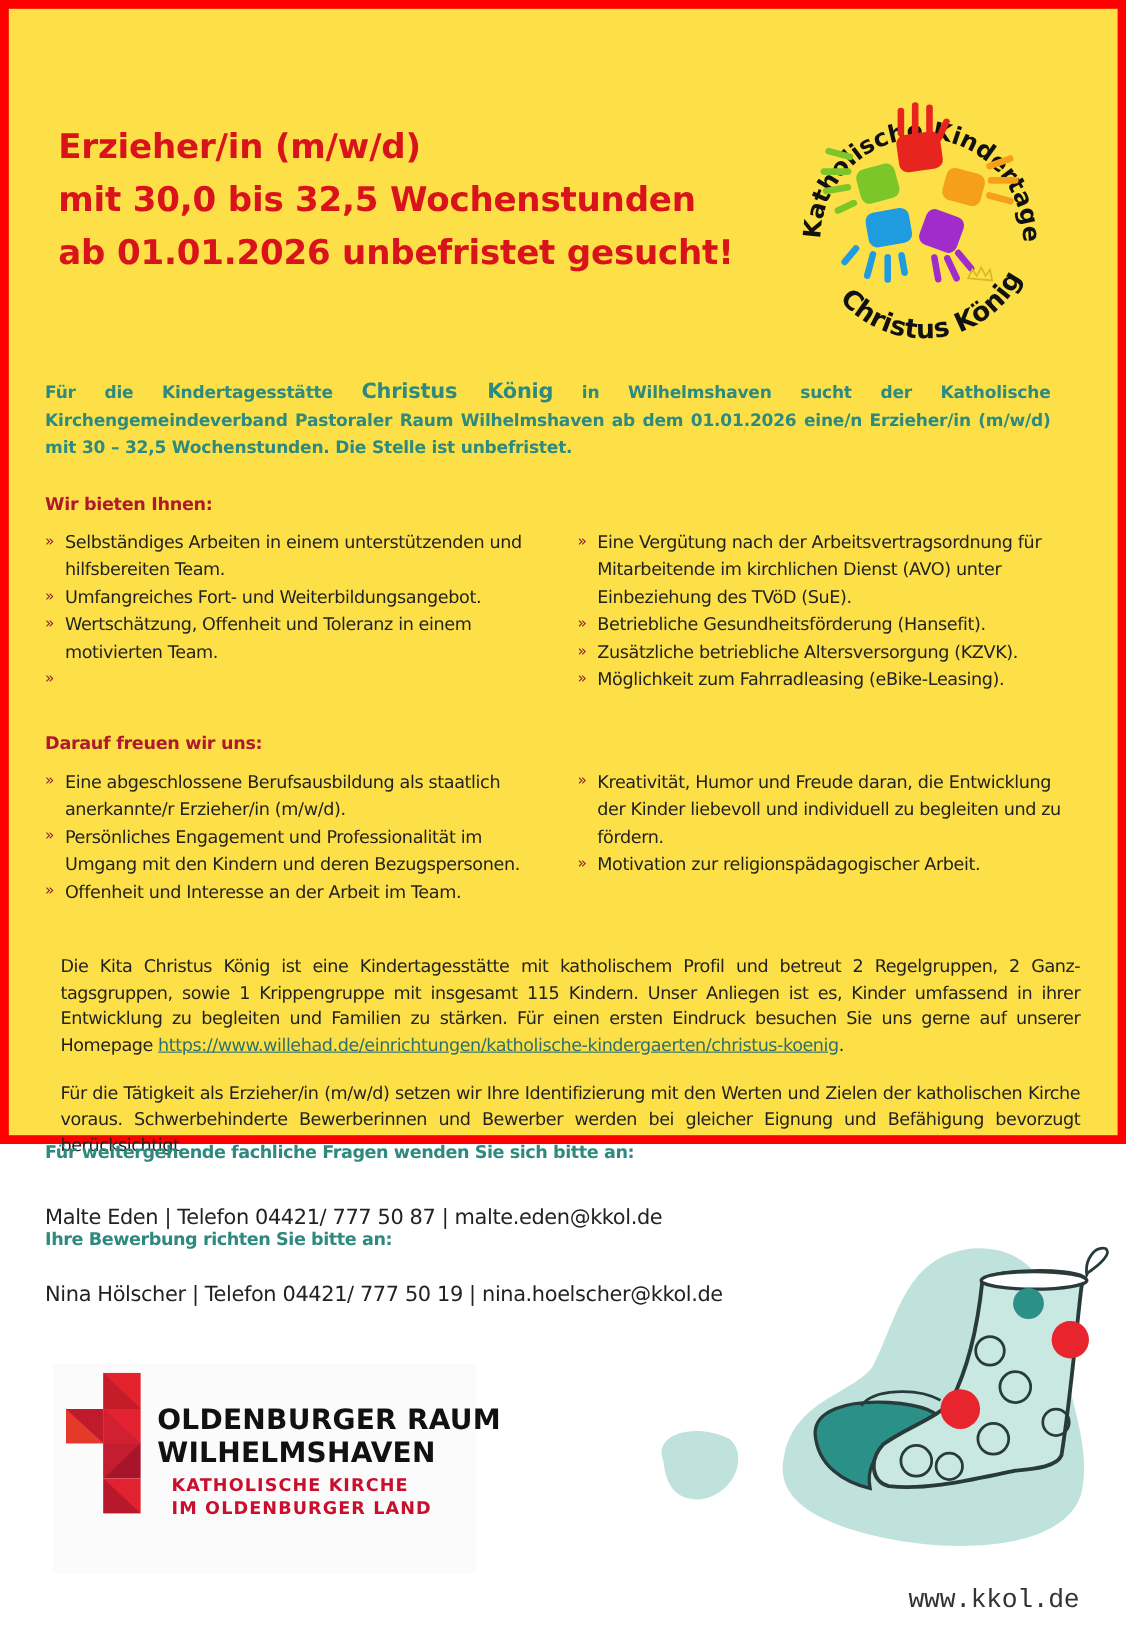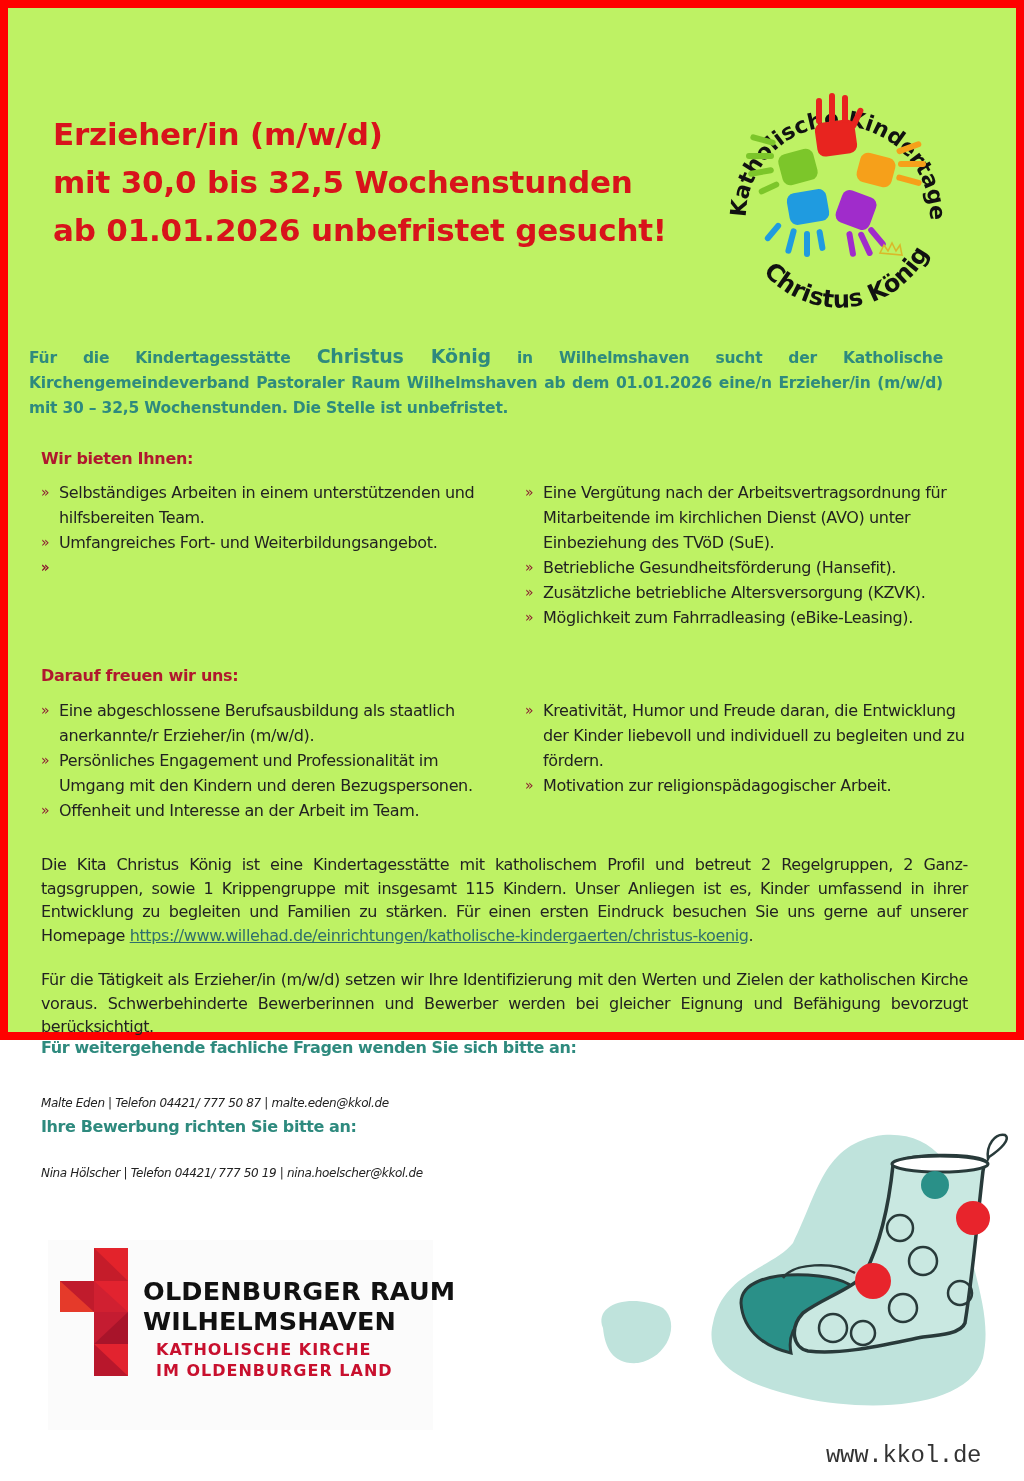--- a/index.html
+++ b/index.html
@@ -1,30 +1,30 @@
 <!DOCTYPE html>
 <html><head>
 <meta charset="utf-8">
 <style>
   html, body { margin: 0; padding: 0; background: #ffffff; }
   body { width: 1024px; height: 1481px; position: relative; overflow: hidden; font-family: "Liberation Sans", "DejaVu Sans", sans-serif; }
-  .frame { position: absolute; left: 0; top: 0; width: 1024px; height: 1040px; box-sizing: border-box; border: 8px solid #ff0000; background: #bef264; }
+  .frame { position: absolute; left: 0; top: 0; width: 1024px; height: 1040px; box-sizing: border-box; border: 8px solid #ff0000; background: #fde047; }
   .title { position: absolute; left: 45px; top: 102px; margin: 0; color: #d8131b; font-weight: bold; font-size: 31px; line-height: 48px; letter-spacing: -0.2px; font-family: "DejaVu Sans", sans-serif; }
   .title span { display: block; }
   .kita-logo { position: absolute; left: 700px; top: 45px; width: 255px; height: 255px; }
-  .intro { position: absolute; left: 21px; top: 336px; width: 914px; margin: 0; color: #2e8a7e; font-weight: bold; font-size: 15.5px; line-height: 25px; text-align: justify; font-family: "DejaVu Sans", sans-serif; letter-spacing: -0.2px; }
+  .intro { position: absolute; left: 33px; top: 336px; width: 914px; margin: 0; color: #2e8a7e; font-weight: bold; font-size: 15.5px; line-height: 25px; text-align: justify; font-family: "DejaVu Sans", sans-serif; letter-spacing: -0.2px; }
   .intro .big { font-size: 19px; }
   .section-h { position: absolute; left: 33px; margin: 0; color: #b0182e; font-weight: bold; font-size: 16px; font-family: "DejaVu Sans", sans-serif; letter-spacing: -0.3px; }
   ul.list { position: absolute; margin: 0; padding: 0; list-style: none; color: #222; font-size: 16px; line-height: 25px; font-family: "DejaVu Sans", sans-serif; letter-spacing: -0.35px; }
   ul.list li { position: relative; padding-left: 18px; }
   ul.list li .bullet { position: absolute; left: 0; top: 0; color: #8b1a30; font-size: 14px; }
-  .para { position: absolute; left: 33px; width: 927px; margin: 0; color: #222; font-size: 16px; line-height: 23.5px; text-align: justify; font-family: "DejaVu Sans", sans-serif; letter-spacing: -0.4px; }
+  .para { position: absolute; left: 33px; width: 927px; margin: 14px; color: #222; font-size: 16px; line-height: 23.5px; text-align: justify; font-family: "DejaVu Sans", sans-serif; letter-spacing: -0.4px; }
   .para a { color: #2f6f6c; text-decoration: underline; }
   .contact-h { position: absolute; left: 33px; margin: 0; color: #2e8a7e; font-weight: bold; font-size: 16px; font-family: "DejaVu Sans", sans-serif; letter-spacing: -0.4px; }
-  .contact-line { position: absolute; left: 33px; margin: 0; color: #222; font-size: 12px; font-family: "DejaVu Sans", sans-serif; letter-spacing: -0.35px; font-style: italic; }
+  .contact-line { position: absolute; left: 33px; margin: 0; color: #222; font-size: 19px; font-family: "DejaVu Sans", sans-serif; letter-spacing: -0.35px; }
   .pr-logo { position: absolute; left: 40px; top: 1232px; width: 385px; height: 190px; background: #fbfbfb; }
   .pr-text { position: absolute; left: 135px; top: 1268px; font-family: "DejaVu Sans", sans-serif; }
   .pr-text .l1, .pr-text .l2 { color: #111; font-size: 25.5px; font-weight: bold; line-height: 30px; letter-spacing: 0.2px; }
   .pr-text .l3, .pr-text .l4 { color: #c8102e; font-size: 16px; font-weight: bold; line-height: 21px; letter-spacing: 1px; margin-left: 13px; }
   .pr-text .l3 { margin-top: 3px; }
   .boots { position: absolute; left: 585px; top: 1115px; width: 425px; height: 295px; }
   .footer-url { position: absolute; left: 818px; top: 1434px; color: #333; font-size: 24px; font-family: Liberation Mono, monospace; letter-spacing: -0.3px; text-align: center; }
 </style>
 </head>
 <body>
@@ -86,21 +86,21 @@
       <path d="M 172 200 L 176 192 L 180 198 L 184 190 L 188 198 L 192 192 L 194 202 Z" fill="none" stroke="#d9b92a" stroke-width="1.6"></path>
     </g>
   </svg>
 
   <p class="intro"><span>Für die Kindertagesstätte </span><span class="big">Christus König</span><span> in Wilhelmshaven sucht der Katholische Kirchengemeindeverband Pastoraler Raum Wilhelmshaven ab dem 01.01.2026 eine/n Erzieher/in (m/w/d) mit 30 – 32,5 Wochenstunden. Die Stelle ist unbefristet.</span></p>
 
   <h2 class="section-h" style="top:441px;">Wir bieten Ihnen:</h2>
   <ul class="list" style="left:33px; top:472px; width:450px;">
     <li><span class="bullet">»</span><span>Selbständiges Arbeiten in einem unterstützenden und hilfsbereiten Team.</span></li>
     <li><span class="bullet">»</span><span>Umfangreiches Fort- und Weiterbildungsangebot.</span></li>
-    <li><span class="bullet">»</span></li>
+    <li><span class="bullet">»</span><span>Wertschätzung, Offenheit und Toleranz in einem motivierten Team.</span></li>
     <li><span class="bullet">»</span></li>
   </ul>
   <ul class="list" style="left:517px; top:472px; width:445px;">
     <li><span class="bullet">»</span><span>Eine Vergütung nach der Arbeitsvertragsordnung für Mitarbeitende im kirchlichen Dienst (AVO) unter Einbeziehung des TVöD (SuE).</span></li>
     <li><span class="bullet">»</span><span>Betriebliche Gesundheitsförderung (Hansefit).</span></li>
     <li><span class="bullet">»</span><span>Zusätzliche betriebliche Altersversorgung (KZVK).</span></li>
     <li><span class="bullet">»</span><span>Möglichkeit zum Fahrradleasing (eBike-Leasing).</span></li>
   </ul>
 
   <h2 class="section-h" style="top:658px;">Darauf freuen wir uns:</h2>

